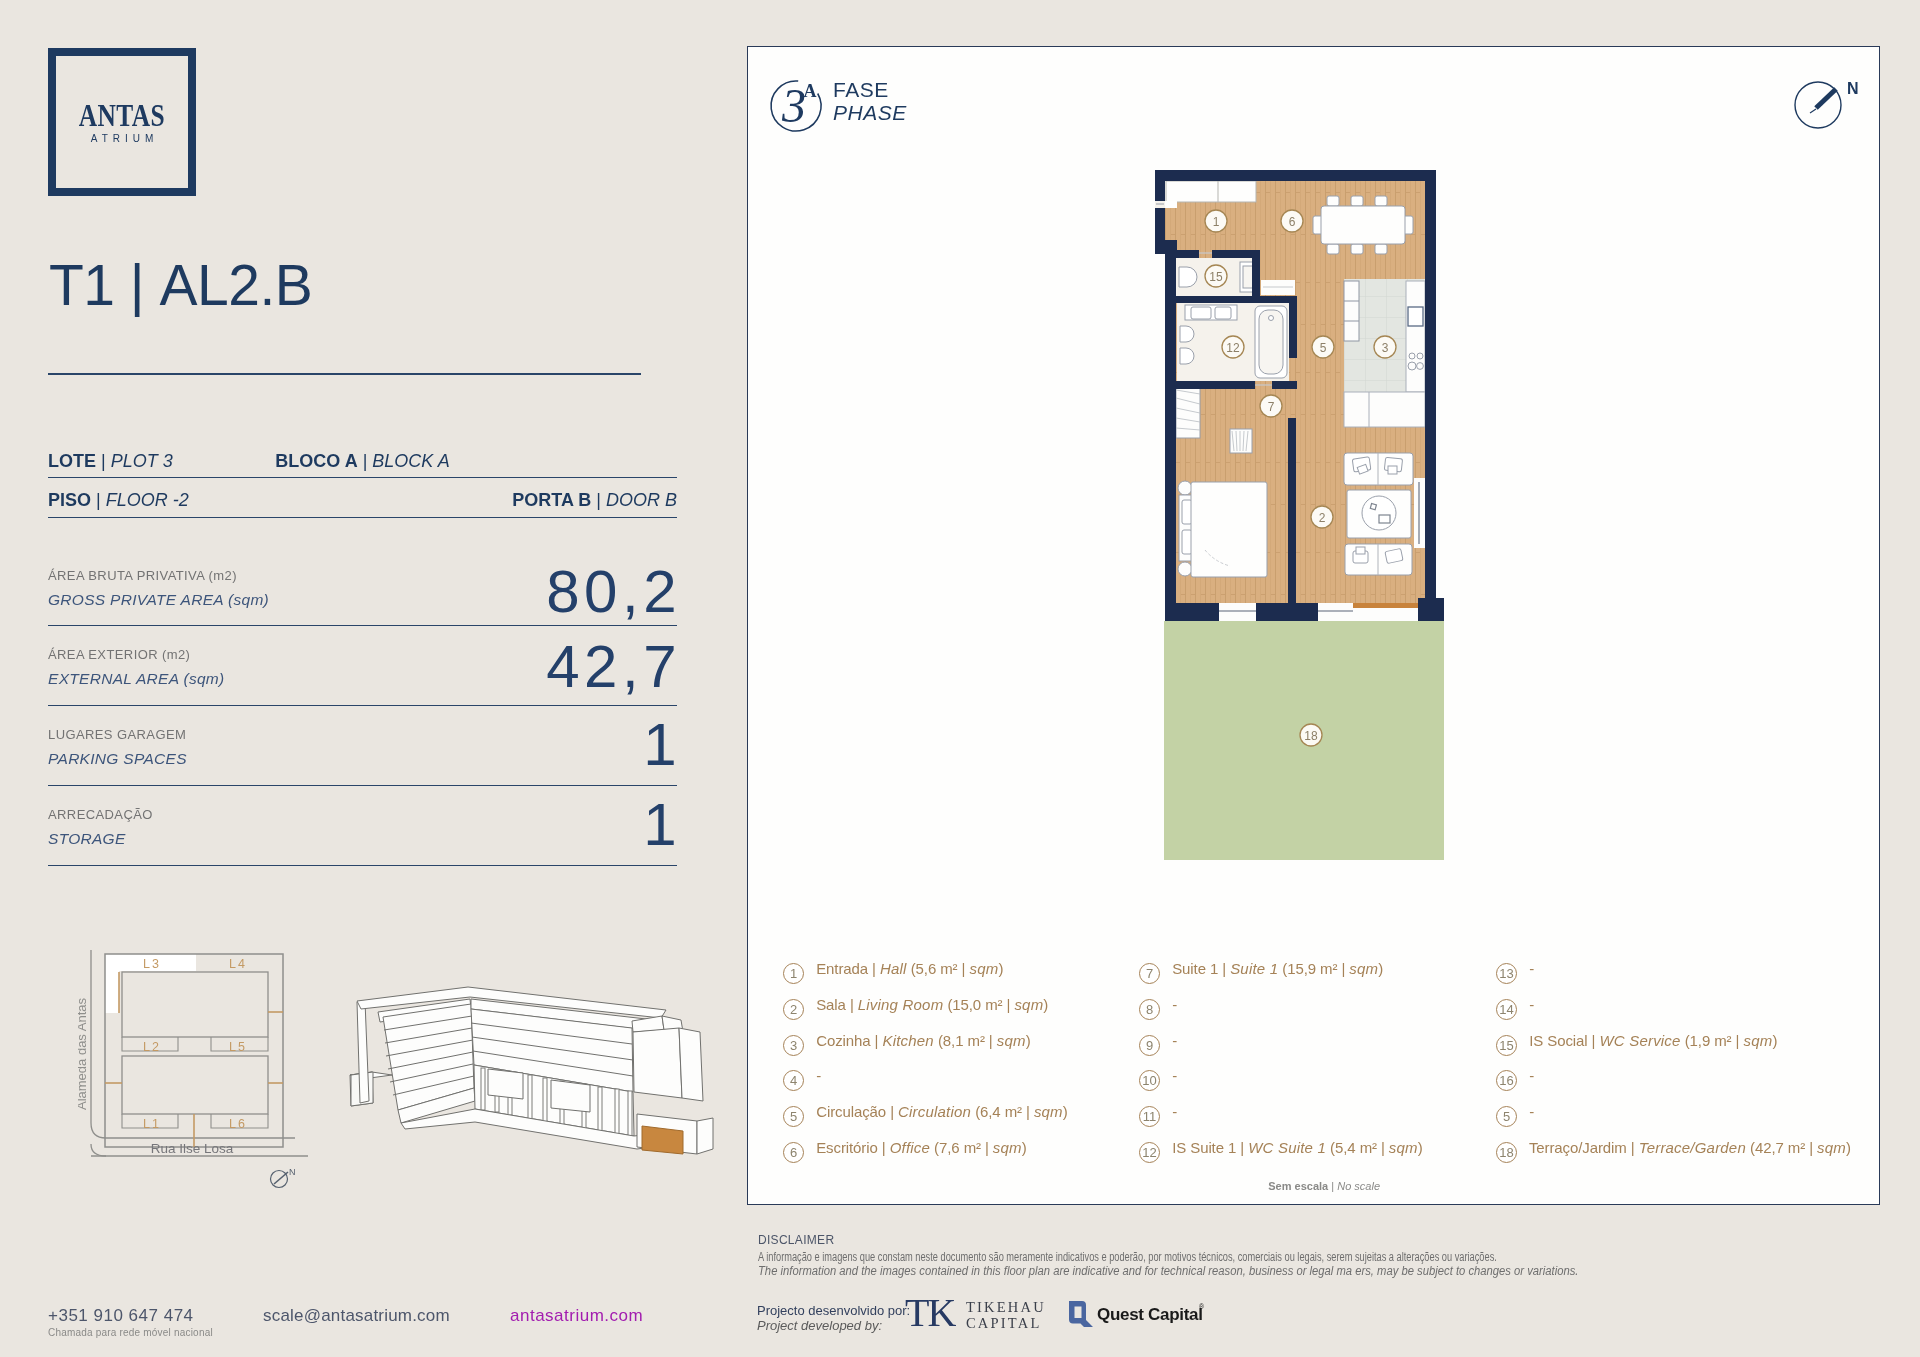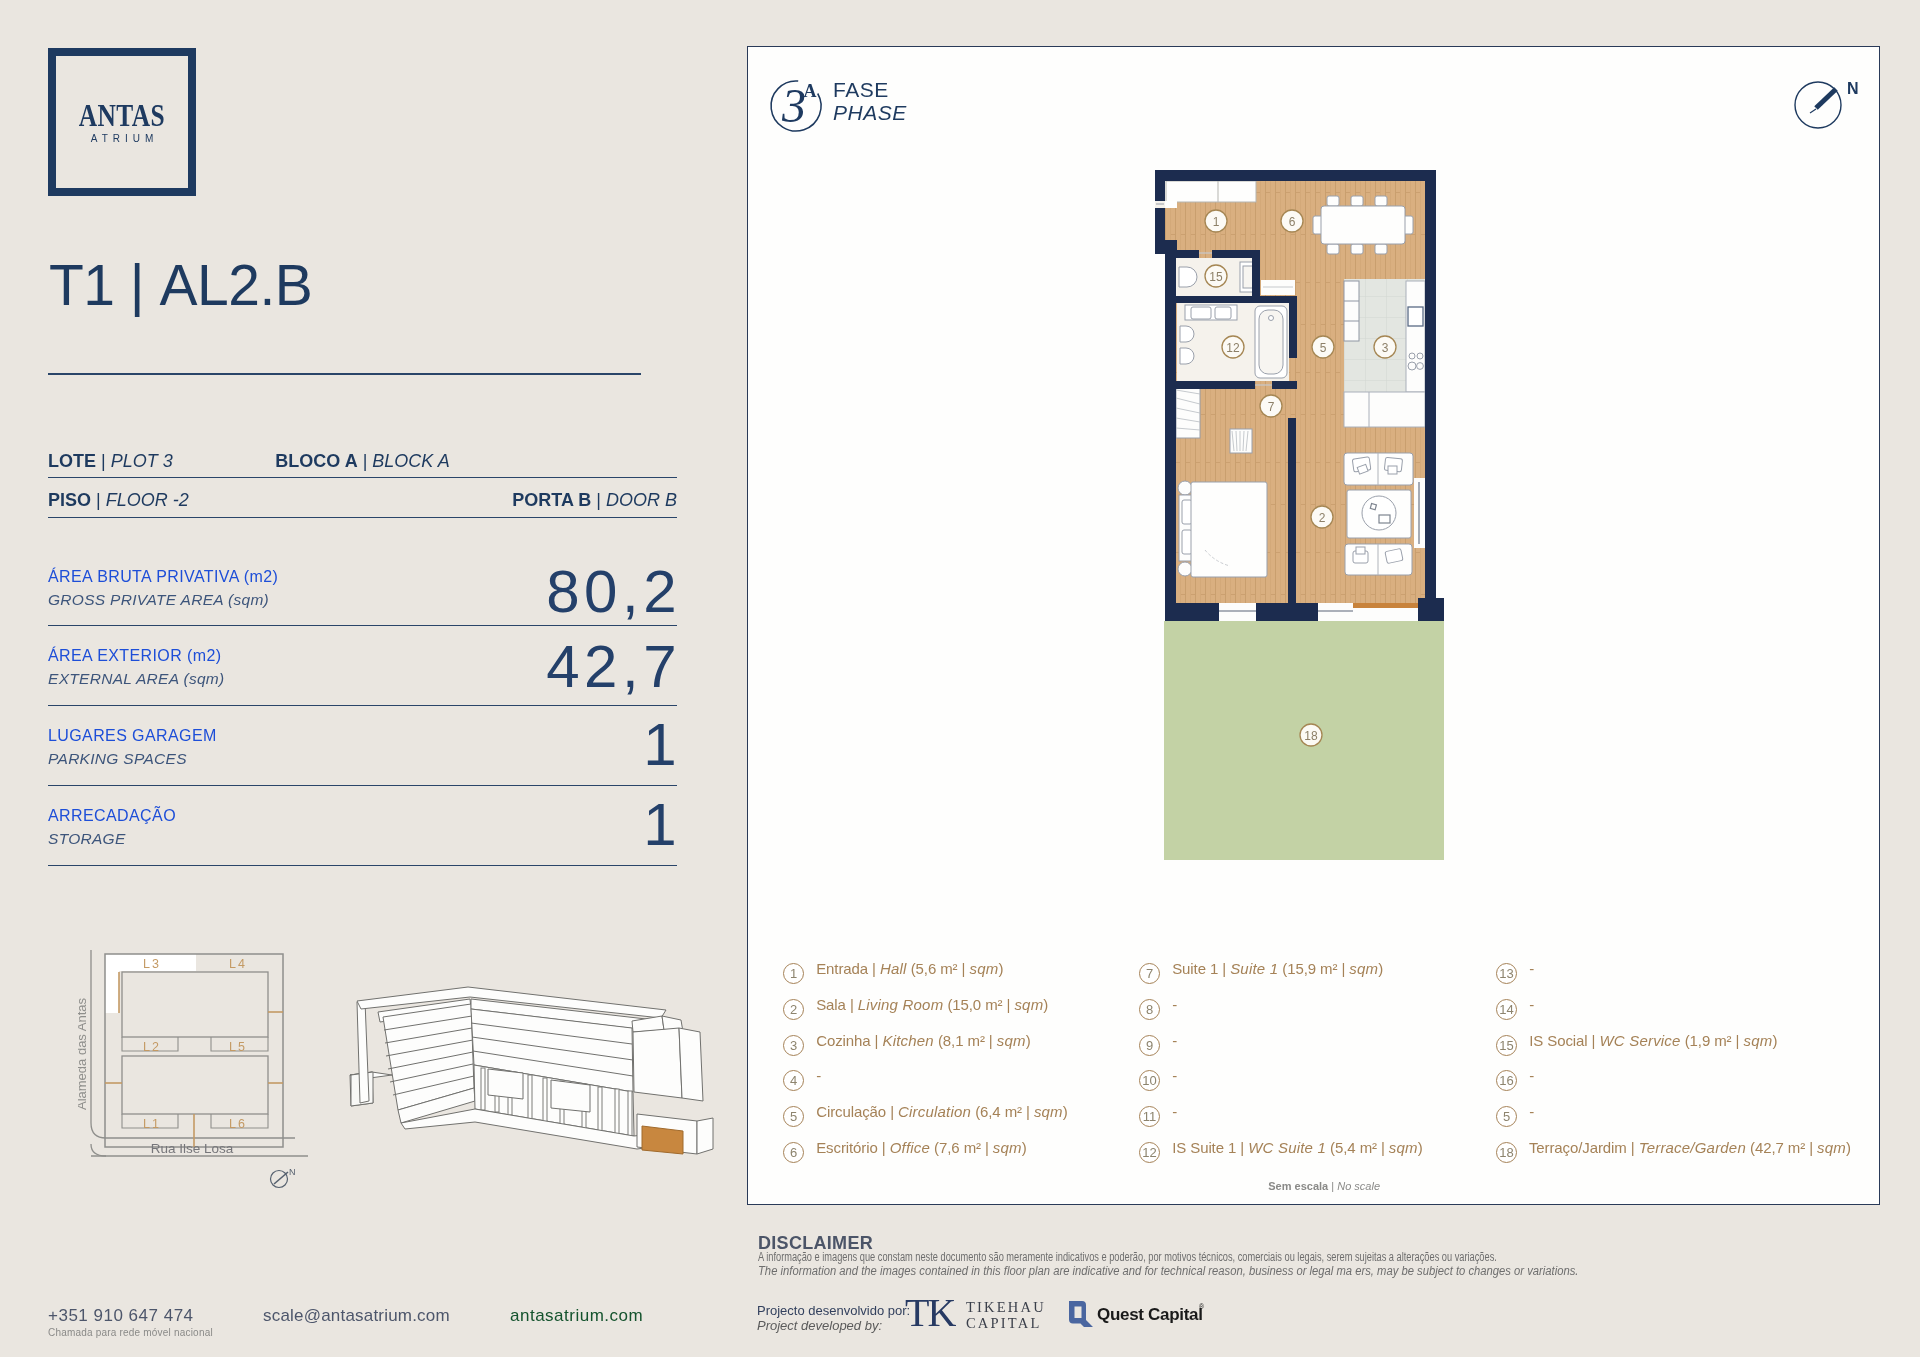--- a/index.html
+++ b/index.html
@@ -1,20 +1,20 @@
 <!DOCTYPE html>
 <html lang="en"><head>
 <meta charset="utf-8">
 <style>
   html,body{margin:0;padding:0}
   body{width:1920px;height:1357px;position:relative;background:#eae6e0;font-family:"Liberation Sans",sans-serif;overflow:hidden}
   .abs{position:absolute}
   .nav{color:#1e3a5f}
   .ln{position:absolute;background:#2a4569;height:1.5px}
-  .lbl{font-size:16px;letter-spacing:.4px;color:#1d4ed8}
+  .lbl{font-size:13px;letter-spacing:.4px;color:#737373}
   .sub{font-size:15.5px;font-style:italic;color:#3d557b;letter-spacing:.3px}
   .bignum{font-size:60px;color:#24406a;position:absolute;line-height:1;letter-spacing:4.5px}
   .leg{font-size:15px;color:#a58257;white-space:nowrap;letter-spacing:-.1px}
   .leg i{letter-spacing:.2px}
   .lcirc{display:inline-block;width:19px;height:19px;border:1.5px solid #a58257;border-radius:50%;text-align:center;line-height:19px;font-size:13px;color:#8d846e;background:#fff;vertical-align:-4px}
 </style>
 </head>
 <body>
 
 <div class="abs" style="left:48px;top:48px;width:132px;height:132px;border:8px solid #1e3a60">
@@ -48,21 +48,21 @@
 <div class="ln" style="left:48px;top:785px;width:629px;height:1px"></div>
 
 <div class="abs lbl" style="left:48px;top:807px">ARRECADAÇÃO</div>
 <div class="abs sub" style="left:48px;top:830px">STORAGE</div>
 <div class="bignum" style="left:48px;top:795px;width:633px;text-align:right">1</div>
 <div class="ln" style="left:48px;top:865px;width:629px;height:1px"></div>
 
 <div class="abs" style="left:48px;top:1306px;font-size:17px;color:#4d566b;letter-spacing:.5px">+351 910 647 474</div>
 <div class="abs" style="left:48px;top:1327px;font-size:10px;color:#8a8a88;letter-spacing:.2px">Chamada para rede móvel nacional</div>
 <div class="abs" style="left:263px;top:1306px;font-size:17px;color:#4d566b;letter-spacing:.2px">scale@antasatrium.com</div>
-<div class="abs" style="left:510px;top:1306px;font-size:17px;color:#14532d;letter-spacing:.5px">antasatrium.com</div>
+<div class="abs" style="left:510px;top:1306px;font-size:17px;color:#a21caf;letter-spacing:.5px">antasatrium.com</div>
 
 <div class="abs" style="left:747px;top:46px;width:1131px;height:1157px;background:#fefefd;border:1.5px solid #2a3a58"></div>
 
 <svg class="abs" style="left:765px;top:73px" width="70" height="64" viewBox="0 0 70 64">
   <path d="M 52.7 20.5 A 25 25 0 1 1 33.2 8.1" fill="none" stroke="#1e3a5f" stroke-width="1.5"></path>
   <text x="29" y="49" font-family="Liberation Serif,serif" font-style="italic" font-size="48" fill="#1e3a60" text-anchor="middle">3</text>
   <text x="45" y="24" font-family="Liberation Serif,serif" font-size="18" font-weight="bold" fill="#1e3a60" text-anchor="middle">A</text>
 </svg>
 <div class="abs nav" style="left:833px;top:78px;font-size:21px;letter-spacing:.5px">FASE</div>
 <div class="abs nav" style="left:833px;top:101px;font-size:21px;font-style:italic;letter-spacing:.5px">PHASE</div>
@@ -265,21 +265,21 @@
 
 <div class="abs leg" style="left:1496px;top:960px"><span class="lcirc">13</span>&nbsp;&nbsp; -</div>
 <div class="abs leg" style="left:1496px;top:996px"><span class="lcirc">14</span>&nbsp;&nbsp; -</div>
 <div class="abs leg" style="left:1496px;top:1032px"><span class="lcirc">15</span>&nbsp;&nbsp; IS Social | <i>WC Service</i> (1,9 m² | <i>sqm</i>)</div>
 <div class="abs leg" style="left:1496px;top:1067px"><span class="lcirc">16</span>&nbsp;&nbsp; -</div>
 <div class="abs leg" style="left:1496px;top:1103px"><span class="lcirc">5</span>&nbsp;&nbsp; -</div>
 <div class="abs leg" style="left:1496px;top:1139px"><span class="lcirc">18</span>&nbsp;&nbsp; Terraço/Jardim | <i>Terrace/Garden</i> (42,7 m² | <i>sqm</i>)</div>
 
 <div class="abs" style="left:1180px;top:1180px;width:200px;text-align:right;font-size:11px;color:#8a8a88"><b>Sem escala</b> | <i>No scale</i></div>
 
-<div class="abs" style="left:758px;top:1233px;font-size:18px;font-weight:bold;color:#4c5568;letter-spacing:.3px">DISCLAIMER</div>
+<div class="abs" style="left:758px;top:1233px;font-size:12px;font-weight:normal;color:#4c5568;letter-spacing:.3px">DISCLAIMER</div>
 <div class="abs" style="left:758px;top:1250px;font-size:12.5px;color:#6e6e6e;white-space:nowrap;transform:scaleX(.74);transform-origin:0 0">A informação e imagens que constam neste documento são meramente indicativos e poderão, por motivos técnicos, comerciais ou legais, serem sujeitas a alterações ou variações.</div>
 <div class="abs" style="left:758px;top:1264px;font-size:12.5px;font-style:italic;color:#6e6e6e;white-space:nowrap;transform:scaleX(.9);transform-origin:0 0">The information and the images contained in this floor plan are indicative and for technical reason, business or legal ma ers, may be subject to changes or variations.</div>
 
 <div class="abs" style="left:757px;top:1303px;font-size:13px;font-weight:normal;color:#33415e">Projecto desenvolvido por:</div>
 <div class="abs" style="left:757px;top:1318px;font-size:13px;font-style:italic;color:#5b5b5b">Project developed by:</div>
 
 <svg class="abs" style="left:905px;top:1295px" width="400" height="40" viewBox="0 0 400 40">
   <text x="0" y="31" font-family="Liberation Serif,serif" font-size="40" fill="#273a63" letter-spacing="-2">TK</text>
   <g fill="#3a3f4a" font-family="Liberation Serif,serif" font-size="14.5" letter-spacing="2.2">
     <text x="61" y="17">TIKEHAU</text>

